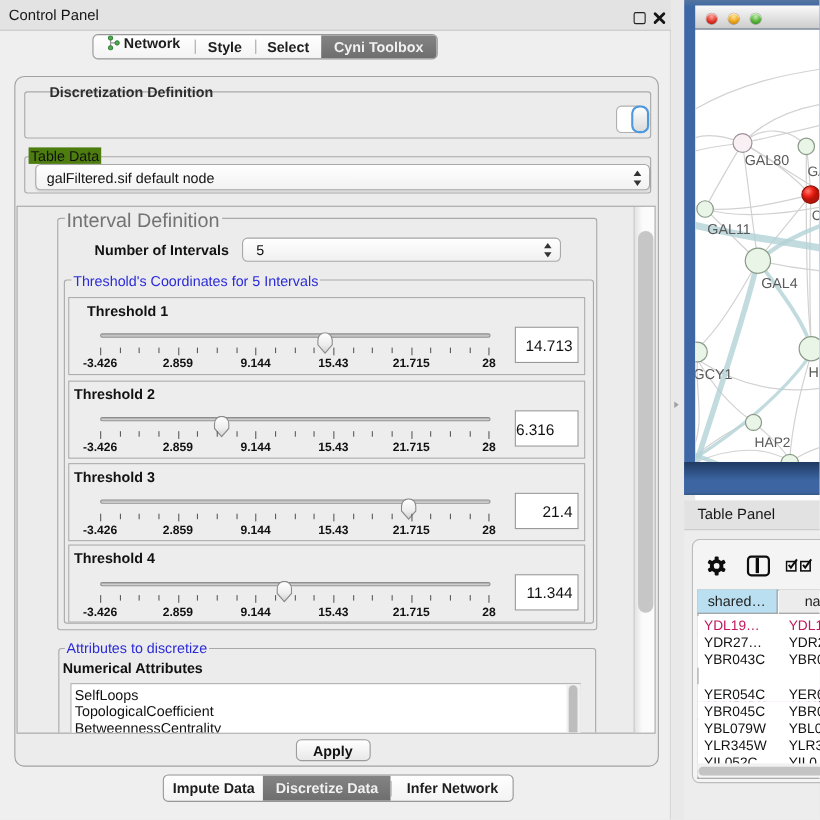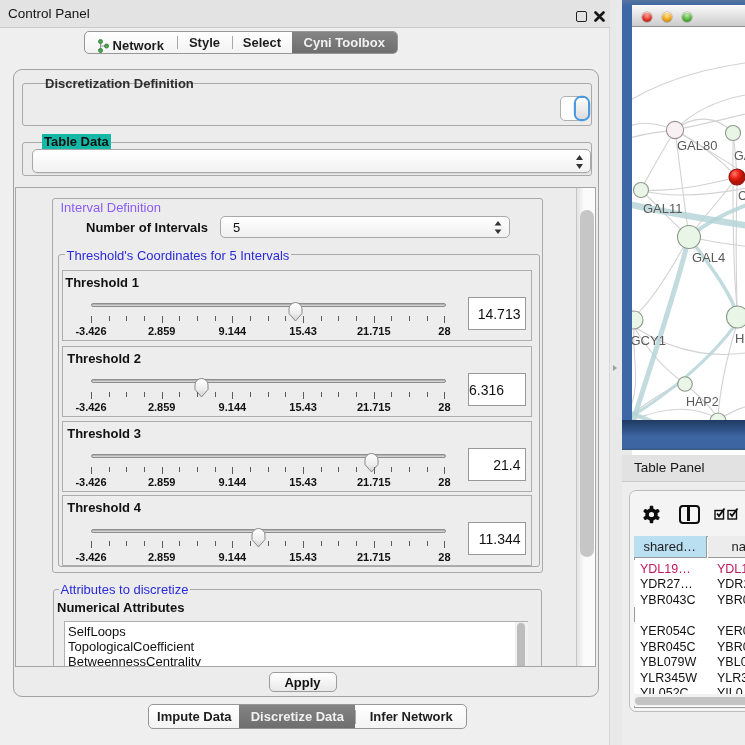--- a/index.html
+++ b/index.html
@@ -10,21 +10,21 @@
 <div class="abs" style="left:0;top:0;width:610px;height:745px;background:#efefef;border-right:1px solid #d7d7d7">
   <div class="abs" style="left:0;top:0;width:610px;height:28px;background:#e3e3e3;border-bottom:1px solid #cacaca">
     <div class="abs" style="left:8px;top:6px;font-size:13.5px;color:#161616">Control Panel</div>
     <div class="abs" style="left:576px;top:11px;width:11px;height:11px;border:1.8px solid #222;border-radius:2px"></div>
     <svg class="abs" style="left:594px;top:10.5px" width="11" height="11" viewBox="0 0 11 11">
           <path d="M1.5,1.5 L9.5,9.5 M9.5,1.5 L1.5,9.5" stroke="#151515" stroke-width="2.6" stroke-linecap="round"></path>
         </svg>
   </div>
 
   <div class="abs" style="left:84px;top:31px;height:23px;border:1px solid #979797;border-radius:5px;background:linear-gradient(#ffffff,#f3f3f3);display:flex;overflow:hidden;font-size:13px;font-weight:bold;color:#1d1d1d">
-    <div style="width:91.5px;display:flex;align-items:flex-end;justify-content:center">
+    <div style="width:91.5px;display:flex;align-items:flex-start;justify-content:center">
       <svg width="11" height="14" viewBox="0 0 11 14" style="margin-right:4px">
             <path d="M2.5,2.5 L2.5,11.5 M2.5,7 L8.5,7" stroke="#999" stroke-width="1.1" fill="none"></path>
             <circle cx="2.5" cy="2.5" r="2" fill="#52a852" stroke="#2e7d32" stroke-width="0.9"></circle>
             <circle cx="2.5" cy="11.5" r="2" fill="#52a852" stroke="#2e7d32" stroke-width="0.9"></circle>
             <circle cx="8.5" cy="7" r="2" fill="#52a852" stroke="#2e7d32" stroke-width="0.9"></circle>
           </svg>
       Network</div>
     <div style="width:1px;height:13px;background:#a8a8a8;margin-top:4px"></div>
     <div style="width:54px;display:flex;align-items:center;justify-content:center">Style</div>
     <div style="width:1px;height:13px;background:#a8a8a8;margin-top:4px"></div>
@@ -35,36 +35,37 @@
   <div class="abs" style="left:13px;top:69px;width:586px;height:628px;border:1px solid #a2a2a2;border-radius:9px;background:#ececec"></div>
 
   <div class="abs" style="left:22px;top:82.6px;width:570px;height:43.5px;border:1px solid #a9a9a9;border-radius:3px"></div>
 
   <div class="abs" style="left:560px;top:96px;width:27px;height:25px;border:1px solid #b0b0b0;border-radius:5px;background:#fff"></div>
   <div class="abs" style="left:575.5px;top:98px;width:12px;height:21px;border-radius:5px;background:linear-gradient(#fdfdfd,#dcdcdc);box-shadow:0 0 0 2.2px #4f9ade"></div>
 
   <div class="abs" style="left:45px;top:75.5px;font-size:13px;font-weight:bold;color:#2e2e2e">Discretization Definition</div>
 
   <div class="abs" style="left:22px;top:141.5px;width:570px;height:34px;border:1px solid #a9a9a9;border-radius:3px"></div>
-  <div class="abs" style="left:42px;top:134px;font-size:13px;font-weight:bold;color:#111;background:#14b8a6;padding:0 2px">Table Data</div>
+  <div class="abs" style="left:26px;top:134px;font-size:13px;font-weight:normal;color:#111;background:#4d7c0f;padding:0 2px">Table Data</div>
   <div class="abs" style="left:31.5px;top:148.5px;width:559.5px;height:24px;border:1px solid #a8a8a8;border-radius:5px;background:linear-gradient(#ffffff,#f2f2f2);box-shadow:0 1px 1px rgba(0,0,0,0.08)">
+    <div class="abs" style="left:10px;top:4px;font-size:13px;color:#111">galFiltered.sif default node</div>
     <svg class="abs" style="right:6px;top:5px" width="9" height="14" viewBox="0 0 9 14">
           <path d="M4.5,0 L8,5 L1,5 Z" fill="#333"></path>
           <path d="M4.5,14 L8,9 L1,9 Z" fill="#333"></path>
         </svg>
   </div>
 
   <div class="abs" style="left:14.5px;top:186.5px;width:581.5px;height:480px;border:1px solid #a6a6a6;background:#ececec;overflow:hidden">
     
     <div class="abs" style="left:560px;top:0;width:19.5px;height:478px;background:linear-gradient(90deg,#e3e3e3,#fbfbfb 40%,#fbfbfb);border-left:1px solid #c6c6c6"></div>
     <div class="abs" style="left:564px;top:22.5px;width:14px;height:347px;border-radius:7px;background:#c6c6c6"></div>
 
     
     <div class="abs" style="left:36.5px;top:10.9px;width:491px;height:375px;border:1px solid #a9a9a9;border-radius:3px"></div>
-    <div class="abs" style="left:43px;top:12px;font-size:13px;color:#8b5cf6;background:#ececec;padding:0 2px">Interval Definition</div>
+    <div class="abs" style="left:43px;top:2px;font-size:18px;color:#737373;background:#ececec;padding:0 2px">Interval Definition</div>
 
     <div class="abs" style="left:70.5px;top:32px;font-size:13px;font-weight:bold;color:#111">Number of Intervals</div>
     <div class="abs" style="left:204.5px;top:28.9px;width:290px;height:21.5px;border:1px solid #a8a8a8;border-radius:5px;background:linear-gradient(#ffffff,#f0f0f0)">
       <div class="abs" style="left:12px;top:3px;font-size:13px;color:#111">5</div>
       <svg class="abs" style="right:7px;top:4px" width="8" height="13" viewBox="0 0 8 13">
             <path d="M4,0 L7.4,4.6 L0.6,4.6 Z" fill="#333"></path>
             <path d="M4,13 L7.4,8.4 L0.6,8.4 Z" fill="#333"></path>
           </svg>
     </div>
 
@@ -75,21 +76,21 @@
     <svg width="0" height="0">
           <defs>
             <linearGradient id="thg" x1="0" y1="0" x2="0" y2="1">
               <stop offset="0%" stop-color="#ffffff"></stop>
               <stop offset="60%" stop-color="#ededed"></stop>
               <stop offset="100%" stop-color="#cfcfcf"></stop>
             </linearGradient>
           </defs>
         </svg>
     <div style="position:absolute;left:46.7px;top:82px;width:470px;height:71px;border:1px solid #adadad;background:#ededed">
-<div style="position:absolute;left:2px;top:4px;font-size:13px;font-weight:bold;color:#111">Threshold 1</div>
+<div style="position:absolute;left:16px;top:4px;font-size:13px;font-weight:bold;color:#111">Threshold 1</div>
 <div style="position:absolute;left:27.8px;top:32.5px;width:355px;height:4px;border:1px solid #8e8e8e;border-radius:3px;background:linear-gradient(#a2a2a2,#c9c9c9 55%,#dedede)"></div>
 <svg style="position:absolute;left:225.3px;top:31.5px" width="15" height="20" viewBox="0 0 15 20">
             <path d="M 1 7 A 6.5 6.5 0 0 1 14 7 L 14 11.5 L 7.5 19 L 1 11.5 Z" fill="url(#thg)" stroke="#8a8a8a" stroke-width="1"></path>
           </svg>
 <div style="position:absolute;left:27.8px;top:45px;width:1px;height:7px;background:#5c5c5c"></div>
           <div style="position:absolute;left:45.5px;top:45px;width:1px;height:5px;background:#5c5c5c"></div>
           <div style="position:absolute;left:63.2px;top:45px;width:1px;height:5px;background:#5c5c5c"></div>
           <div style="position:absolute;left:80.8px;top:45px;width:1px;height:5px;background:#5c5c5c"></div>
           <div style="position:absolute;left:98.5px;top:45px;width:1px;height:7px;background:#5c5c5c"></div>
           <div style="position:absolute;left:116.2px;top:45px;width:1px;height:5px;background:#5c5c5c"></div>

